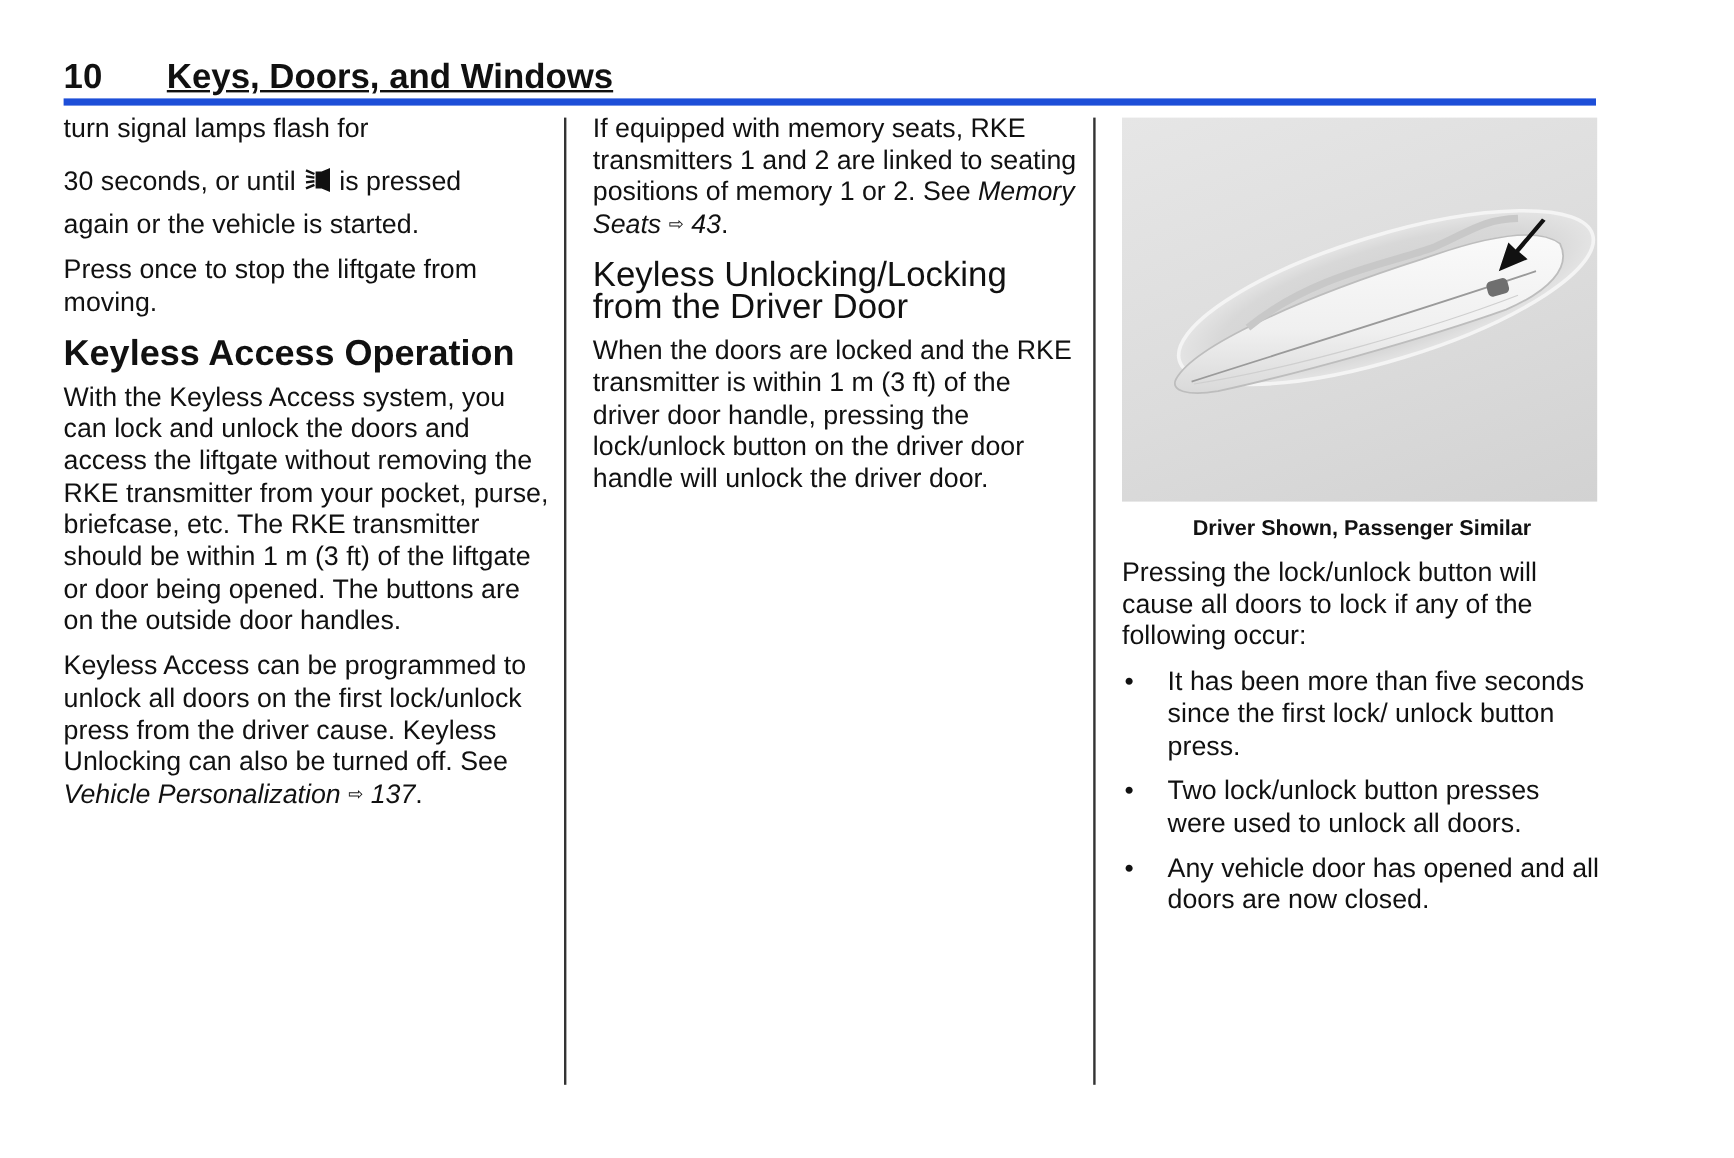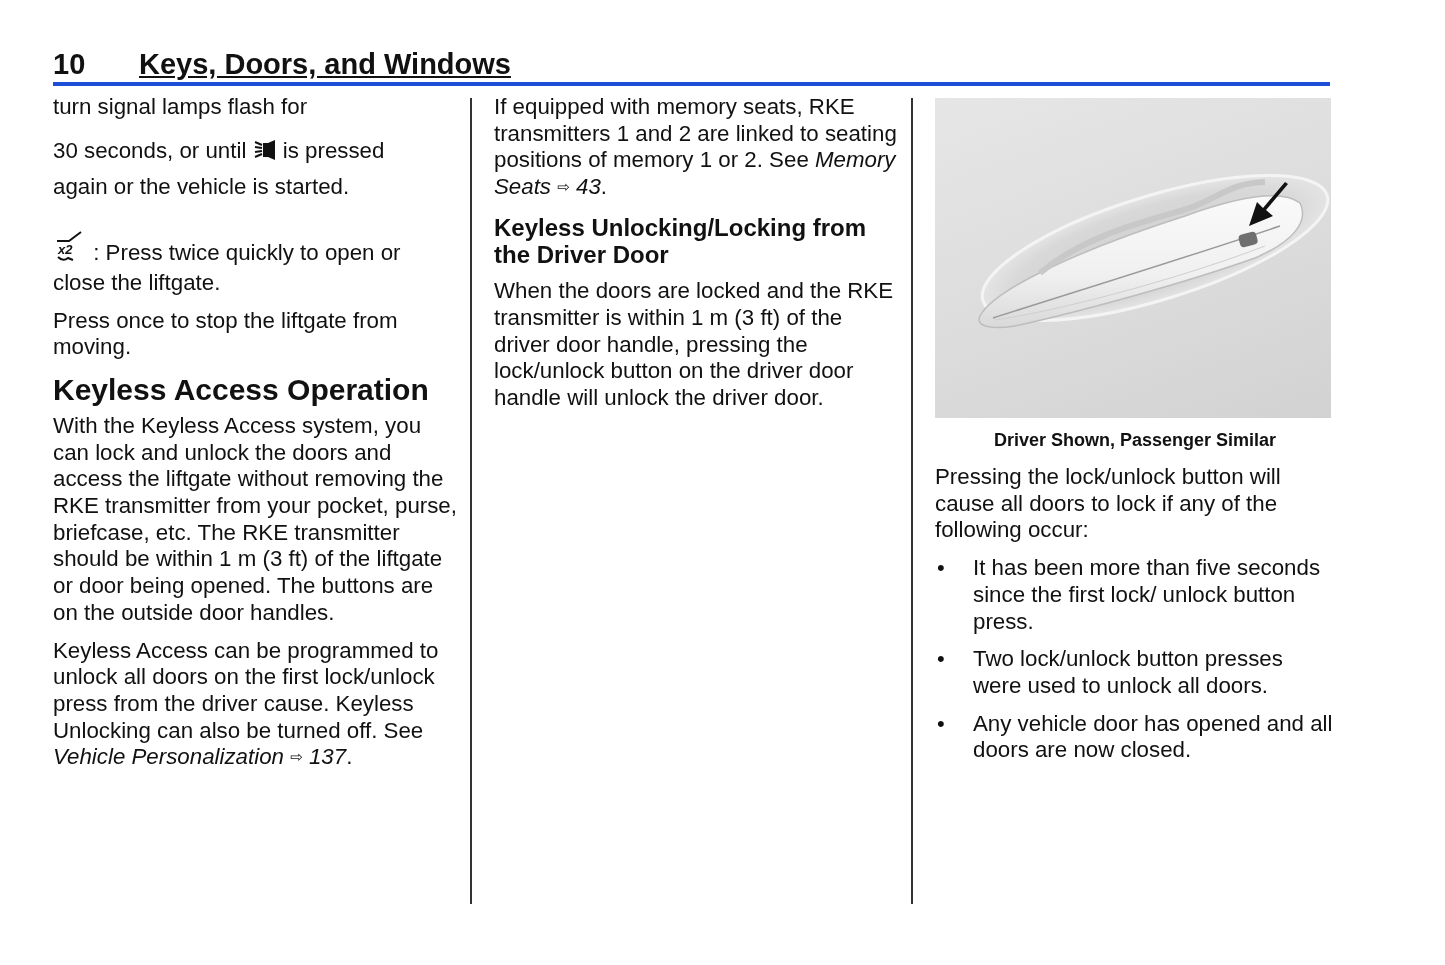--- a/index.html
+++ b/index.html
@@ -2,33 +2,33 @@
 <html><head>
   <meta charset="utf-8">
   <style>
     html, body { margin: 0; padding: 0; background: #ffffff; }
     body {
       width: 1445px; height: 965px; position: relative; overflow: hidden;
       font-family: "Liberation Sans", sans-serif; color: #111111;
     }
     .header {
       position: absolute; left: 53px; top: 46px; width: 1277px; height: 36px;
-      border-bottom: 4px solid #1d4ed8;
+      border-bottom: 6px solid #1d4ed8;
       font-weight: bold; font-size: 29px; line-height: 36px;
     }
     .header .num { position: absolute; left: 0; top: 0; }
     .header .title { position: absolute; left: 86px; top: 0; text-decoration: underline; }
     .divider { position: absolute; top: 98px; width: 2px; height: 806px; background: #333; }
     .col { position: absolute; top: 94px; font-size: 22.3px; line-height: 26.7px; }
     .col1 { left: 53px; width: 405px; }
     .col2 { left: 494px; width: 405px; }
     .col3 { left: 935px; width: 400px; }
     p { margin: 0 0 11px 0; }
     .h2 { font-weight: bold; font-size: 30px; line-height: 30px; margin: 14px 0 8px 0; }
-    .h3 { font-weight: bold; font-size: 24px; line-height: 26.7px; margin: 14px 0 10px 0; }
+    .h3 { font-weight: normal; font-size: 29px; line-height: 26.7px; margin: 14px 0 10px 0; }
     .ref-arrow { font-style: normal; font-size: 15px; vertical-align: 2px; }
     .inline-icon { display: inline-block; vertical-align: -3px; }
     .figure {
       width: 396px; height: 320px; position: relative; overflow: hidden;
       background: linear-gradient(160deg, #e6e6e6 0%, #dcdcdc 55%, #d2d2d2 100%);
       margin-top: 4px;
     }
     .caption { font-weight: bold; font-size: 18px; text-align: center; margin: 8px 0 10px 0; line-height: 28px; }
     ul.bullets { list-style: none; margin: 0; padding: 0; }
     ul.bullets li { position: relative; padding-left: 38px; margin-bottom: 11px; }
@@ -50,26 +50,21 @@
   <p style="margin-bottom:17px">turn signal lamps flash for</p>
   <p style="margin-bottom:7px"><span>30 seconds, or until </span><span class="inline-icon"><svg width="24" height="22" viewBox="0 0 24 22">
           <g stroke="#111" stroke-width="2" fill="none">
             <path d="M2 3 L9 6"></path>
             <path d="M2 8 L9 9"></path>
             <path d="M2 13 L9 12"></path>
             <path d="M2 18 L9 15"></path>
           </g>
           <path d="M10 4 L15 4 L22 1 L22 21 L15 18 L10 18 Z" fill="#111"></path>
         </svg></span><span> is pressed</span></p>
-  <p style="margin-bottom:28px">again or the vehicle is started.</p>
-  <p><span class="inline-icon"><svg width="34" height="34" viewBox="0 0 34 34">
-          <path d="M4 12 L16 12 L28 3" stroke="#111" stroke-width="2" fill="none"></path>
-          <text x="5" y="25" font-family="Liberation Sans, sans-serif" font-size="13" font-style="italic" font-weight="bold" fill="#111">x2</text>
-          <path d="M5 28 Q10 33 15 29 L20 31" stroke="#111" stroke-width="2" fill="none"></path>
-        </svg></span><b style="font-weight:normal"> : Press twice quickly to open or close the liftgate.</b></p>
+  <p style="margin-bottom:11px">again or the vehicle is started.</p>
   <p>Press once to stop the liftgate from moving.</p>
   <div class="h2">Keyless Access Operation</div>
   <p>With the Keyless Access system, you can lock and unlock the doors and access the liftgate without removing the RKE transmitter from your pocket, purse, briefcase, etc. The RKE transmitter should be within 1 m (3 ft) of the liftgate or door being opened. The buttons are on the outside door handles.</p>
   <p><span>Keyless Access can be programmed to unlock all doors on the first lock/unlock press from the driver cause. Keyless Unlocking can also be turned off. See </span><i>Vehicle Personalization</i> <span class="ref-arrow">⇨</span><i> 137</i><span>.</span></p>
 </div>
 
 <div class="col col2">
   <p><span>If equipped with memory seats, RKE transmitters 1 and 2 are linked to seating positions of memory 1 or 2. See </span><i>Memory Seats</i> <span class="ref-arrow">⇨</span><i> 43</i><span>.</span></p>
   <div class="h3">Keyless Unlocking/Locking from the Driver Door</div>
   <p class="tight">When the doors are locked and the RKE transmitter is within 1 m (3 ft) of the driver door handle, pressing the lock/unlock button on the driver door handle will unlock the driver door.</p>

